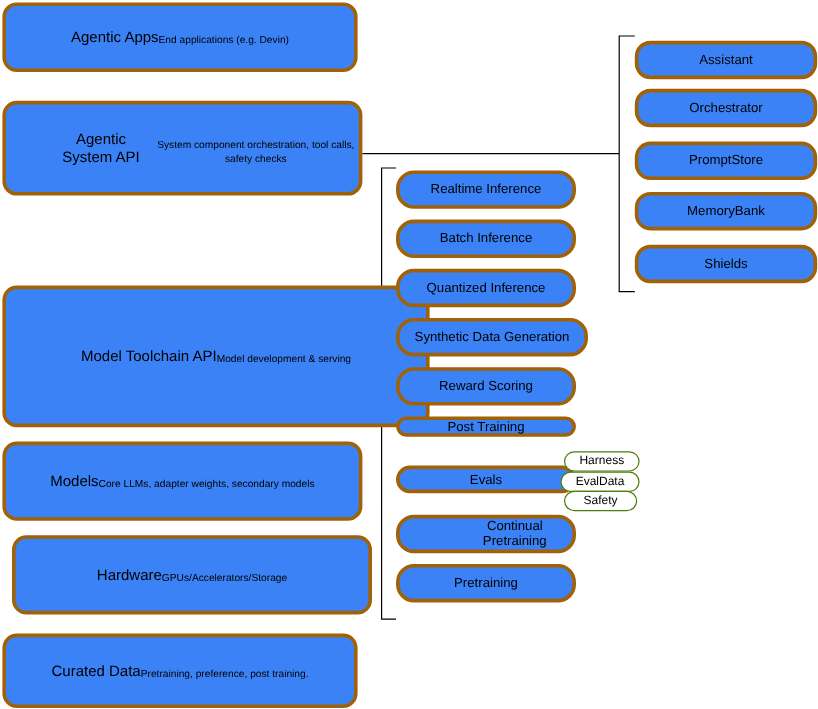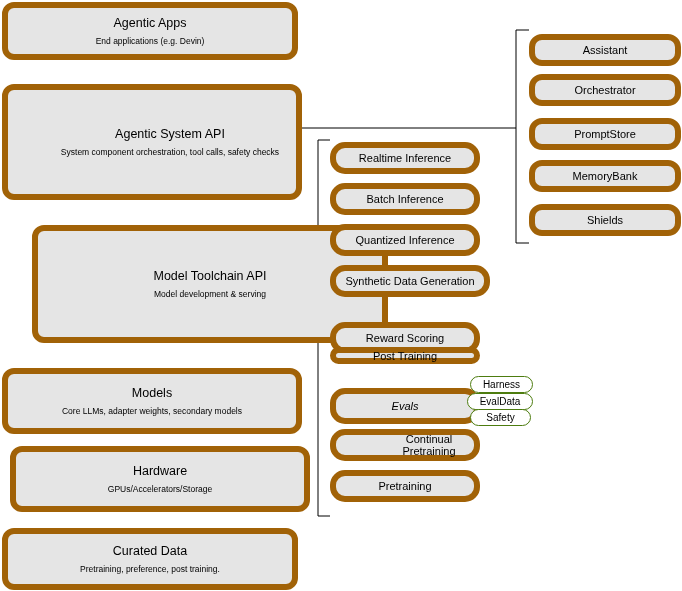--- a/index.html
+++ b/index.html
@@ -14,24 +14,23 @@
   #canvas {
     position: relative;
     width: 682px;
     height: 591px;
     overflow: hidden;
     background: #ffffff;
   }
   .box {
     position: absolute;
     box-sizing: border-box;
-    border: 6px solid #a16207;
-    background: #e5e5e5;
+    border: 3px solid #a16207;
+    background: #3b82f6;
     display: flex;
-    flex-direction: column;
     align-items: center;
     justify-content: center;
     text-align: center;
   }
   .stack-box {
     border-radius: 12px;
   }
   .stack-title {
     font-size: 12.5px;
     line-height: 15px;
@@ -87,26 +86,26 @@
     <path d="M302 284 L318 284" stroke="#000000" stroke-width="1" fill="none"></path>
     <path d="M318 284 L318 140 L330 140" stroke="#000000" stroke-width="1" fill="none"></path>
     <path d="M318 284 L318 516 L330 516" stroke="#000000" stroke-width="1" fill="none"></path>
   </svg>
 
   <div class="box stack-box" style="left:2px; top:2px; width:296px; height:58px;">
     <div class="stack-title">Agentic Apps</div>
     <div class="stack-sub">End applications (e.g. Devin)</div>
   </div>
 
-  <div class="box stack-box" style="left:2px; top:84px; width:300px; height:116px;padding-left:36px;">
+  <div class="box stack-box" style="left:2px; top:84px; width:300px; height:79px;padding-left:36px;">
     <div class="stack-title">Agentic System API</div>
     <div class="stack-sub">System component orchestration, tool calls, safety checks</div>
   </div>
 
-  <div class="box stack-box" style="left:2px; top:225px; width:356px; height:118px;margin-left:30px;">
+  <div class="box stack-box" style="left:2px; top:238px; width:356px; height:118px;">
     <div class="stack-title">Model Toolchain API</div>
     <div class="stack-sub">Model development &amp; serving</div>
   </div>
 
   <div class="box stack-box" style="left:2px; top:368px; width:300px; height:66px;">
     <div class="stack-title">Models</div>
     <div class="stack-sub">Core LLMs, adapter weights, secondary models</div>
   </div>
 
   <div class="box stack-box" style="left:10px; top:446px; width:300px; height:66px;">
@@ -140,27 +139,27 @@
   </div>
   <div class="box api-box" style="left:330px; top:183px; width:150px; height:32px;">
     <span>Batch Inference</span>
   </div>
   <div class="box api-box" style="left:330px; top:224px; width:150px; height:32px;">
     <span>Quantized Inference</span>
   </div>
   <div class="box api-box" style="left:330px; top:265px; width:160px; height:32px;">
     <span>Synthetic Data Generation</span>
   </div>
-  <div class="box api-box" style="left:330px; top:306px; width:150px; height:32px;margin-top:16px;">
+  <div class="box api-box" style="left:330px; top:306px; width:150px; height:32px;">
     <span>Reward Scoring</span>
   </div>
   <div class="box api-box" style="left:330px; top:347px; width:150px; height:17px;">
     <span>Post Training</span>
   </div>
-  <div class="box api-box" style="left:330px; top:388px; width:150px; height:36px;font-style:italic;">
+  <div class="box api-box" style="left:330px; top:388px; width:150px; height:23px;">
     <span>Evals</span>
   </div>
   <div class="box api-box" style="left:330px; top:429px; width:150px; height:32px;padding-left:48px;">
     <span>Continual Pretraining</span>
   </div>
   <div class="box api-box" style="left:330px; top:470px; width:150px; height:32px;">
     <span>Pretraining</span>
   </div>
 
   <div class="pill" style="left:470px; top:376px; width:63px; height:17px;">

